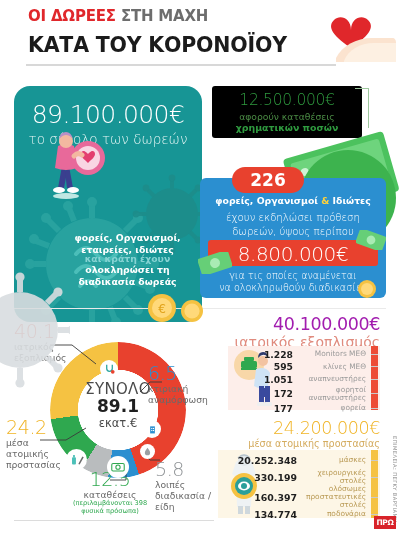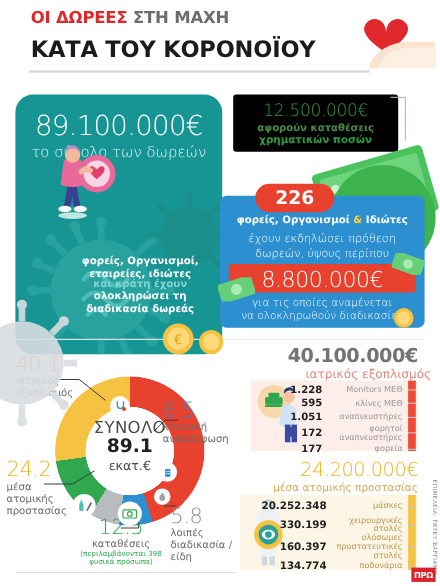--- a/index.html
+++ b/index.html
@@ -44,21 +44,21 @@
 
   
   .person-shield { position:absolute; left:40px; top:130px; width:70px; height:70px; z-index:5; }
 
   
   .green-card { position:absolute; left:212px; top:86px; width:150px; height:52px;
      background:#000000; border-radius:3px; }
   .green-amount { position:absolute; left:0; width:150px; top:5px; text-align:center;
      color:#2f9b3f; font-size:15.5px; font-weight:300; letter-spacing:-0.3px; }
   .green-sub { position:absolute; left:0; width:150px; top:25px; text-align:center;
-     color:#4a8a44; font-size:9.2px; font-weight:700; }
+     color:#4a8a44; font-size:9.2px; font-weight:400; }
   .green-sub2 { position:absolute; left:0; width:150px; top:36px; text-align:center;
      color:#2f9b3f; font-size:9.4px; font-weight:bold; }
   .green-leader { position:absolute; left:355px; top:88px; width:14px; height:40px;
      border-top:1px solid #9ec79e; border-right:1px solid #9ec79e; }
 
   
   .blue-card { position:absolute; left:200px; top:178px; width:186px; height:120px;
      background:#2b8fd0; border-radius:6px; }
   .badge226 { position:absolute; left:232px; top:167px; width:72px; height:26px;
      background:#e8412e; border-radius:13px; color:#fff; font-size:17px; font-weight:bold;
@@ -103,23 +103,23 @@
   .cl-tiny { font-size:6.6px; line-height:1.2; }
 
   .lbl-401 { position:absolute; left:14px; top:322px; width:64px; text-align:left; }
   .lbl-242 { position:absolute; left:6px;  top:418px; width:64px; text-align:left; }
   .lbl-125 { position:absolute; left:62px; top:470px; width:96px; text-align:center; }
   .lbl-58  { position:absolute; left:155px; top:460px; width:60px; text-align:left; }
   .lbl-65  { position:absolute; left:148px; top:364px; width:62px; text-align:left; }
 
   
   .rb1-amount { position:absolute; left:205px; top:314px; width:175px; text-align:right;
-     color:#737373; font-size:17.5px; font-weight:700; letter-spacing:-0.4px; }
-  .rb1-sub { position:absolute; left:217px; top:334px; width:175px; text-align:right;
-     color:#e08b7e; font-size:11px; }
+     color:#a21caf; font-size:17.5px; font-weight:400; letter-spacing:-0.4px; }
+  .rb1-sub { position:absolute; left:205px; top:334px; width:175px; text-align:right;
+     color:#e08b7e; font-size:14px; }
   .rb1-panel { position:absolute; left:228px; top:346px; width:152px; height:64px;
      background:#fdeeea; }
   .rb1-bar { position:absolute; left:371px; top:346px; width:7px; height:64px; background:#ed4b35; }
   .rb-row { display:flex; align-items:center; justify-content:flex-end; height:12.6px; }
   .rb-val { font-size:9.2px; font-weight:bold; color:#1f1f1f; text-align:right; width:44px; }
   .rb-lab { font-size:7.4px; color:#9a9a9a; text-align:right; width:78px; padding-right:5px; line-height:1.1; }
   .rb-tick { width:7px; height:1px; background:#c9c9c9; }
   .rb1-rows { position:absolute; left:232px; top:348px; width:146px; }
   .medic-illo { position:absolute; left:232px; top:348px; width:46px; height:58px; }
 

